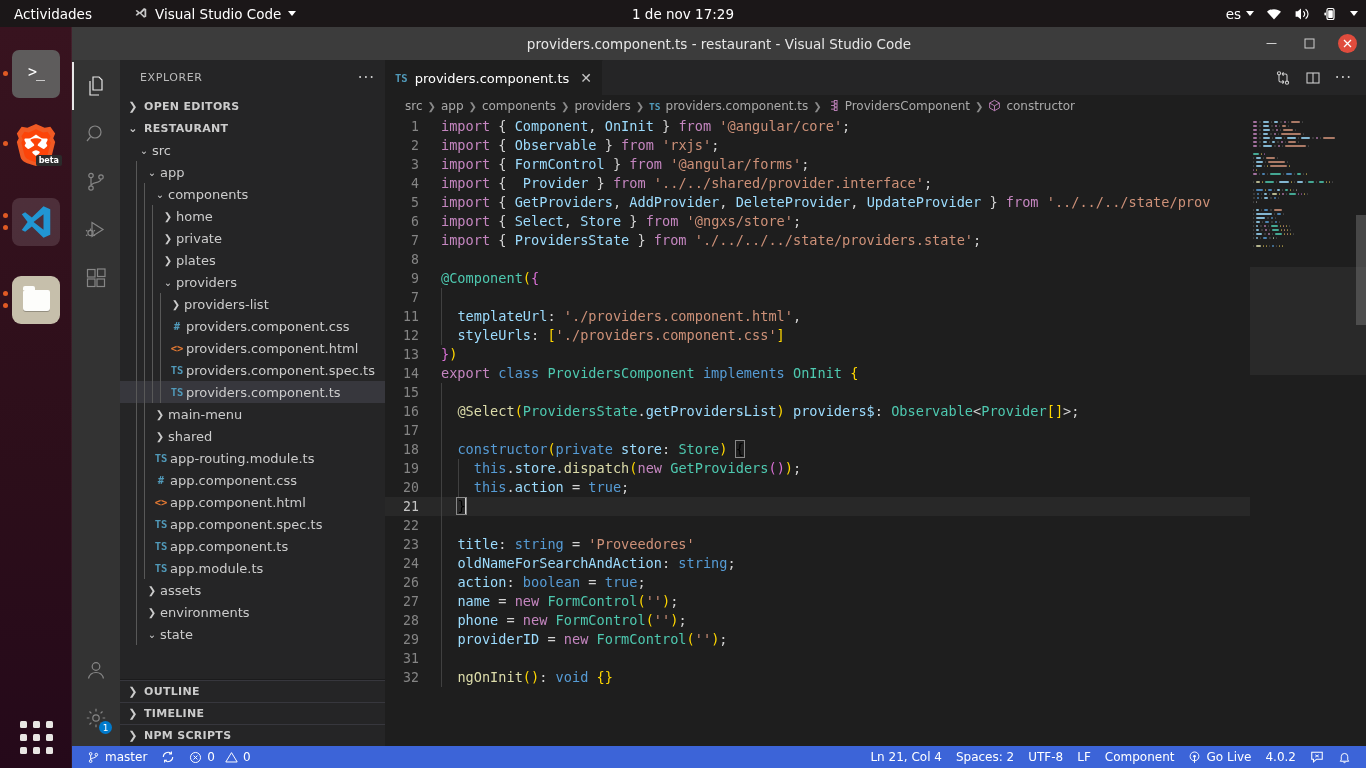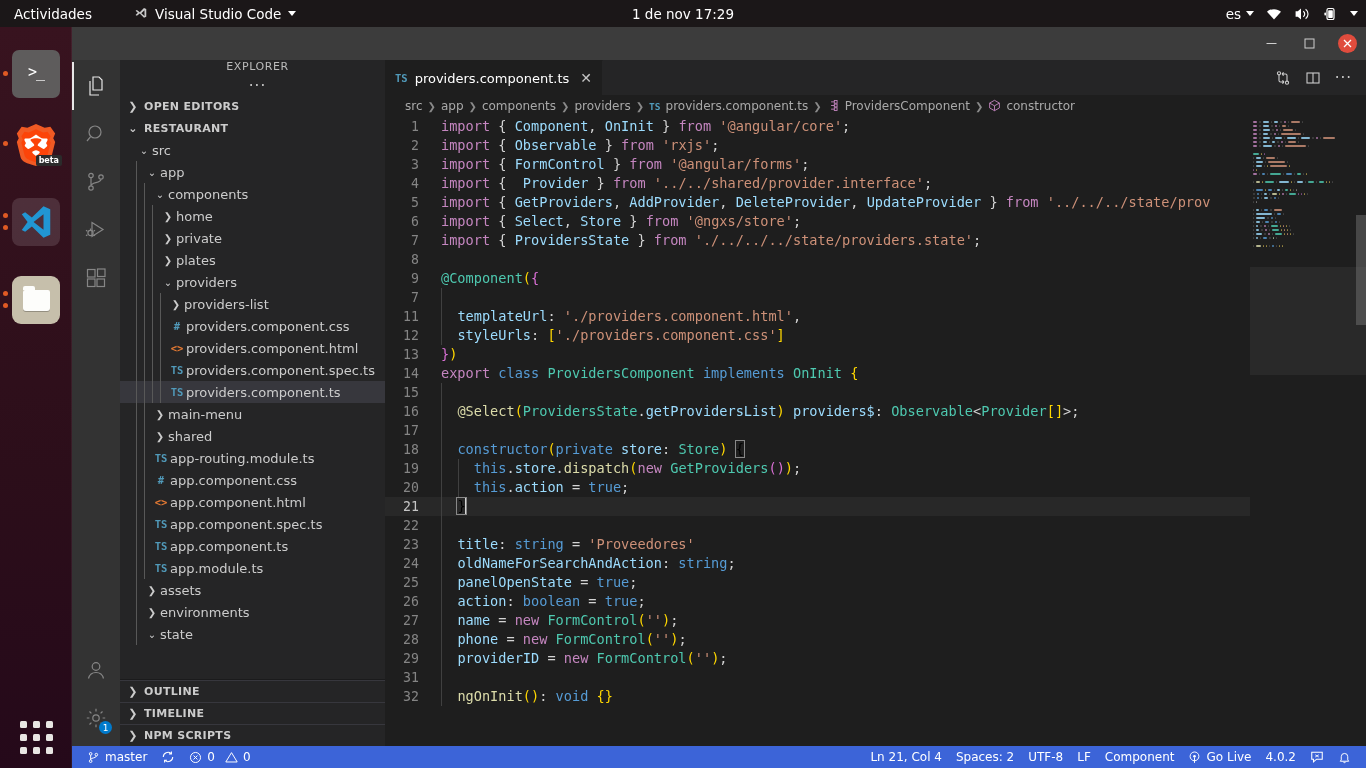--- a/index.html
+++ b/index.html
@@ -107,21 +107,21 @@
                           background:#e7e7e7; }
   #activitybar .spacer { flex:1; }
   .ab-badge { position:absolute; right:8px; bottom:8px; background:#007acc; color:#fff;
     font-size:9px; min-width:13px; height:13px; border-radius:7px; display:flex;
     align-items:center; justify-content:center; padding:0 3px; }
 
   
   #sidebar { width: 265px; background:#252526; display:flex; flex-direction:column; flex:none;
              color:#cccccc; }
   #sidebar .sb-title { height: 35px; display:flex; align-items:center; justify-content:space-between;
-     padding: 0 10px 0 20px; font-size: 11px; letter-spacing:0.6px; color:#bbbbbb; text-transform:uppercase;flex-direction:column; }
+     padding: 0 10px 0 20px; font-size: 11px; letter-spacing:0.6px; color:#bbbbbb; text-transform:uppercase; }
   #sidebar .sb-title .dots { color:#cccccc; font-size:15px; letter-spacing:1px; }
   .sec-header { height: 22px; display:flex; align-items:center; gap:3px; padding-left: 5px;
      font-size: 11px; font-weight: bold; color:#cccccc; letter-spacing:0.3px; }
   .sec-header .tw { width:16px; text-align:center; color:#cccccc; font-size:11px; display:inline-block; }
   .tree { flex:1; overflow:hidden; font-size:13px; }
   .row { height: 22px; display:flex; align-items:center; color:#cccccc; white-space:nowrap;
          font-size:13px; position:relative; }
   .row.selected { background:#37373d; }
   .row .tw { width: 16px; flex:none; text-align:center; color:#cccccc; font-size:10px; }
   .row .fi { width: 18px; flex:none; text-align:center; font-size:10.5px; font-weight:bold;
@@ -291,20 +291,21 @@
         <i></i>
         <i></i>
         <i></i>
     </span>
   </div>
 </div>
 
 <div id="vscode">
 
   <div id="titlebar">
+    <span class="wtitle">providers.component.ts - restaurant - Visual Studio Code</span>
     <span class="wbuttons">
       <span class="wbtn">
         <svg width="11" height="11" viewBox="0 0 11 11">
             <rect x="0.5" y="5" width="10" height="1" fill="#cfcfcf"></rect>
           </svg>
       </span>
       <span class="wbtn">
         <svg width="11" height="11" viewBox="0 0 11 11">
             <rect x="1" y="1" width="9" height="9" stroke="#cfcfcf" stroke-width="1" fill="none"></rect>
           </svg>
@@ -669,21 +670,20 @@
             <div class="cline"><span class="lnum">15</span><span class="ctext"></span><span class="ig" style="left: 56px;"></span></div>
             <div class="cline"><span class="lnum">16</span><span class="ctext"><span class="pn">  </span><span class="fn">@Select</span><span class="brk1">(</span><span class="ty">ProvidersState</span><span class="pn">.</span><span class="id">getProvidersList</span><span class="brk1">)</span><span class="pn"> </span><span class="id">providers$</span><span class="pn">: </span><span class="ty">Observable</span><span class="pn">&lt;</span><span class="ty">Provider</span><span class="brk1">[</span><span class="brk1">]</span><span class="pn">&gt;;</span></span><span class="ig" style="left: 56px;"></span></div>
             <div class="cline"><span class="lnum">17</span><span class="ctext"></span><span class="ig" style="left: 56px;"></span></div>
             <div class="cline"><span class="lnum">18</span><span class="ctext"><span class="pn">  </span><span class="kw2">constructor</span><span class="brk1">(</span><span class="kw2">private</span><span class="pn"> </span><span class="id">store</span><span class="pn">: </span><span class="ty">Store</span><span class="brk1">)</span><span class="pn"> </span><span class="brkbox">{</span></span><span class="ig" style="left: 56px;"></span></div>
             <div class="cline"><span class="lnum">19</span><span class="ctext"><span class="pn">    </span><span class="kw2">this</span><span class="pn">.</span><span class="id">store</span><span class="pn">.</span><span class="fn">dispatch</span><span class="brk1">(</span><span class="kw">new</span><span class="pn"> </span><span class="ty">GetProviders</span><span class="brk2">(</span><span class="brk2">)</span><span class="brk1">)</span><span class="pn">;</span></span><span class="ig" style="left: 56px;"></span><span class="ig" style="left: 73px;"></span></div>
             <div class="cline"><span class="lnum">20</span><span class="ctext"><span class="pn">    </span><span class="kw2">this</span><span class="pn">.</span><span class="id">action</span><span class="pn"> = </span><span class="kw2">true</span><span class="pn">;</span></span><span class="ig" style="left: 56px;"></span><span class="ig" style="left: 73px;"></span></div>
             <div class="cline cur"><span class="lnum">21</span><span class="ctext"><span class="pn">  </span><span class="brkbox">}</span><span class="cursor"></span></span><span class="ig" style="left: 56px;"></span></div>
             <div class="cline"><span class="lnum">22</span><span class="ctext"></span><span class="ig" style="left: 56px;"></span></div>
             <div class="cline"><span class="lnum">23</span><span class="ctext"><span class="pn">  </span><span class="id">title</span><span class="pn">: </span><span class="kw2">string</span><span class="pn"> = </span><span class="str">'Proveedores'</span></span><span class="ig" style="left: 56px;"></span></div>
             <div class="cline"><span class="lnum">24</span><span class="ctext"><span class="pn">  </span><span class="id">oldNameForSearchAndAction</span><span class="pn">: </span><span class="kw2">string</span><span class="pn">;</span></span><span class="ig" style="left: 56px;"></span></div>
-            <div class="cline"><span class="lnum">25</span><span class="ctext"><span class="pn">  </span><span class="id">panelOpenState</span><span class="pn"> = </span><span class="kw2">true</span><span class="pn">;</span></span><span class="ig" style="left: 56px;"></span></div>
             <div class="cline"><span class="lnum">26</span><span class="ctext"><span class="pn">  </span><span class="id">action</span><span class="pn">: </span><span class="kw2">boolean</span><span class="pn"> = </span><span class="kw2">true</span><span class="pn">;</span></span><span class="ig" style="left: 56px;"></span></div>
             <div class="cline"><span class="lnum">27</span><span class="ctext"><span class="pn">  </span><span class="id">name</span><span class="pn"> = </span><span class="kw">new</span><span class="pn"> </span><span class="ty">FormControl</span><span class="brk1">(</span><span class="str">''</span><span class="brk1">)</span><span class="pn">;</span></span><span class="ig" style="left: 56px;"></span></div>
             <div class="cline"><span class="lnum">28</span><span class="ctext"><span class="pn">  </span><span class="id">phone</span><span class="pn"> = </span><span class="kw">new</span><span class="pn"> </span><span class="ty">FormControl</span><span class="brk1">(</span><span class="str">''</span><span class="brk1">)</span><span class="pn">;</span></span><span class="ig" style="left: 56px;"></span></div>
             <div class="cline"><span class="lnum">29</span><span class="ctext"><span class="pn">  </span><span class="id">providerID</span><span class="pn"> = </span><span class="kw">new</span><span class="pn"> </span><span class="ty">FormControl</span><span class="brk1">(</span><span class="str">''</span><span class="brk1">)</span><span class="pn">;</span></span><span class="ig" style="left: 56px;"></span></div>
             <div class="cline"><span class="lnum">31</span><span class="ctext"></span><span class="ig" style="left: 56px;"></span></div>
             <div class="cline"><span class="lnum">32</span><span class="ctext"><span class="pn">  </span><span class="fn">ngOnInit</span><span class="brk1">(</span><span class="brk1">)</span><span class="pn">: </span><span class="kw2">void</span><span class="pn"> </span><span class="brk1">{</span><span class="brk1">}</span></span><span class="ig" style="left: 56px;"></span></div>
           </div>
         <div id="minimap">
           <div class="slider"></div>
         <div class="mrow">

